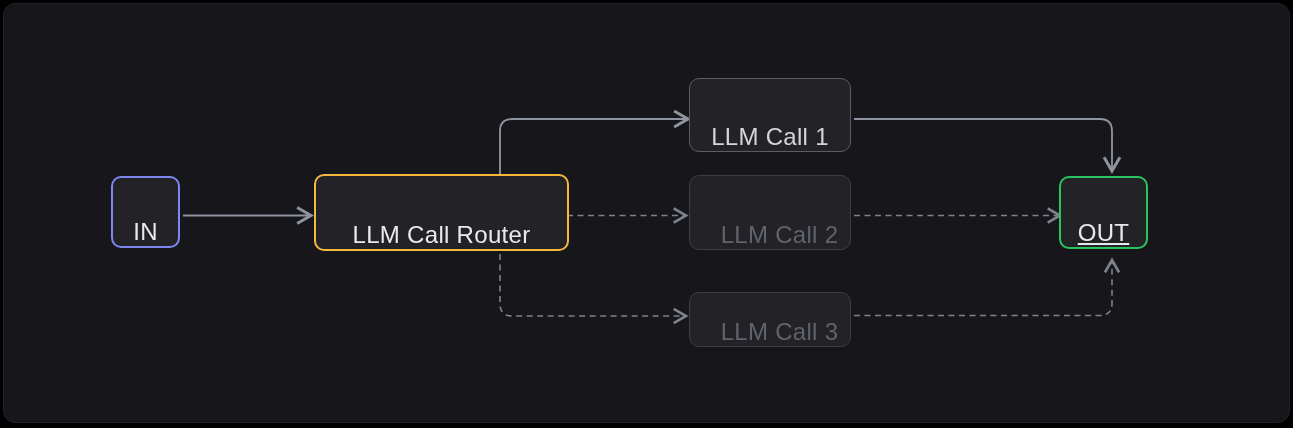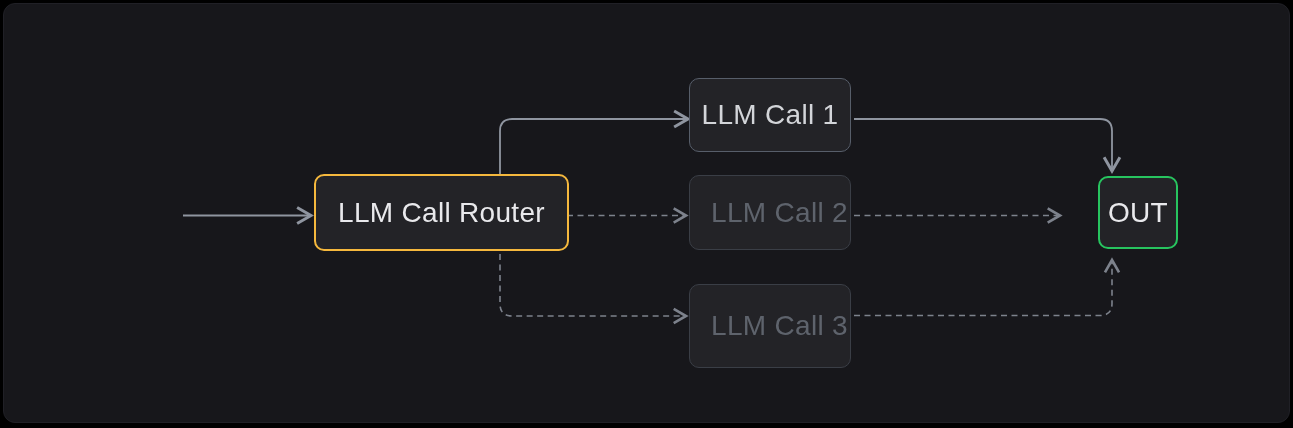--- a/index.html
+++ b/index.html
@@ -28,26 +28,26 @@
   }
   .edge { fill: none; }
   .edge--solid { stroke: var(--line-solid, #8f95a0); stroke-width: 1.8; }
   .edge--dashed { stroke: var(--line-dashed, #7d828c); stroke-width: 1.6; stroke-dasharray: 6 4.5; }
   .marker-solid { fill: none; stroke: var(--line-solid, #8f95a0); stroke-width: 1.5; }
   .marker-dashed { fill: none; stroke: var(--line-dashed, #7d828c); stroke-width: 1.5; }
   .node {
     position: absolute;
     box-sizing: border-box;
     display: flex;
-    align-items: center;
+    align-items: flex-end;
     justify-content: center;
     border-radius: 10px;
     background: var(--node-fill, #232327);
     color: var(--text-bright, #e9e9ec);
-    font-size: 28px;
+    font-size: 24px;
     font-weight: 500;
     letter-spacing: 0.3px;
     border: 2px solid transparent;
   }
   .node--in     { border-color: var(--in-border, #7d87f0); }
   .node--router { border-color: var(--router-border, #f5b83d); }
   .node--out    { border-color: var(--out-border, #27c45f); }
   .node--call1  { border-color: var(--call-border, #575e6a); border-width: 1.5px; color: var(--text-call, #d3d5d9); }
   .node--dim    { border-color: var(--dim-border, #3a3e46); border-width: 1.5px; color: var(--text-dim, #5e636c); padding-left: 19px; }
   .node-label { pointer-events: none; }
@@ -69,34 +69,37 @@
 
     <path class="edge edge--solid" d="M179,211.5 L307,211.5" marker-end="url(#arrowSolid)"></path>
     <path class="edge edge--solid" d="M496,173 L496,127 Q496,115 508,115 L684,115" marker-end="url(#arrowSolid)"></path>
     <path class="edge edge--solid" d="M850,115 L1096,115 Q1108,115 1108,127 L1108,167" marker-end="url(#arrowSolid)"></path>
     <path class="edge edge--dashed" d="M542,211.5 L682,211.5" marker-end="url(#arrowDashed)"></path>
     <path class="edge edge--dashed" d="M850,211.5 L1056,211.5" marker-end="url(#arrowDashed)"></path>
     <path class="edge edge--dashed" d="M496,250 L496,300 Q496,312 508,312 L682,312" marker-end="url(#arrowDashed)"></path>
     <path class="edge edge--dashed" d="M850,311.5 L1096,311.5 Q1108,311.5 1108,299.5 L1108,256" marker-end="url(#arrowDashed)"></path>
   </svg>
 
+  <div class="node node--in" style="left:107px; top:172px; width:69px; height:72px;">
+    <span class="node-label">IN</span>
+  </div>
 
   <div class="node node--router" style="left:310px; top:170px; width:255px; height:77px;">
     <span class="node-label">LLM Call Router</span>
   </div>
 
   <div class="node node--call1" style="left:685px; top:74px; width:162px; height:74px;">
     <span class="node-label">LLM Call 1</span>
   </div>
 
   <div class="node node--dim" style="left:685px; top:171px; width:162px; height:75px;">
     <span class="node-label">LLM Call 2</span>
   </div>
 
-  <div class="node node--dim" style="left:685px; top:280px; width:162px; height:84px;">
+  <div class="node node--dim" style="left:685px; top:288px; width:162px; height:55px;">
     <span class="node-label">LLM Call 3</span>
   </div>
 
-  <div class="node node--out" style="left:1094px; top:172px; width:80px; height:73px;">
+  <div class="node node--out" style="left:1055px; top:172px; width:89px; height:73px;text-decoration:underline;">
     <span class="node-label">OUT</span>
   </div>
 
 </div>
 
 </body></html>

